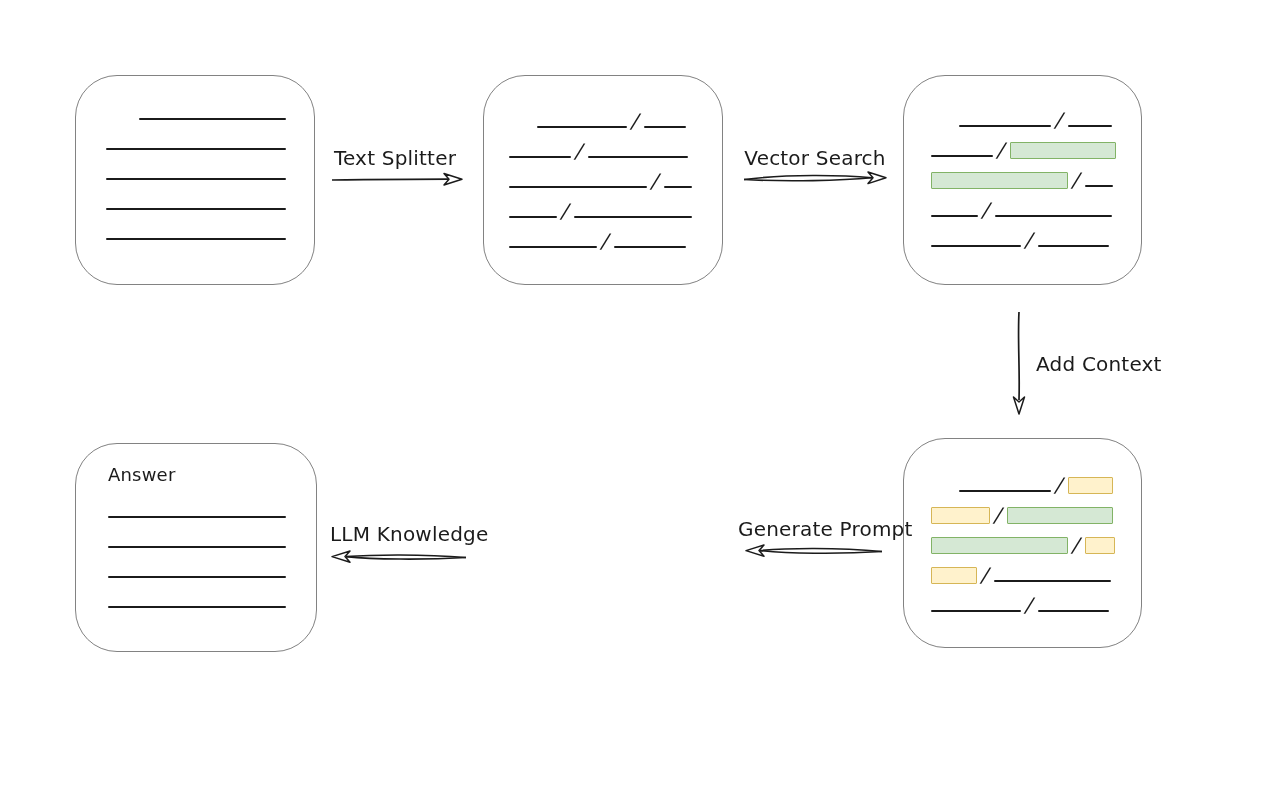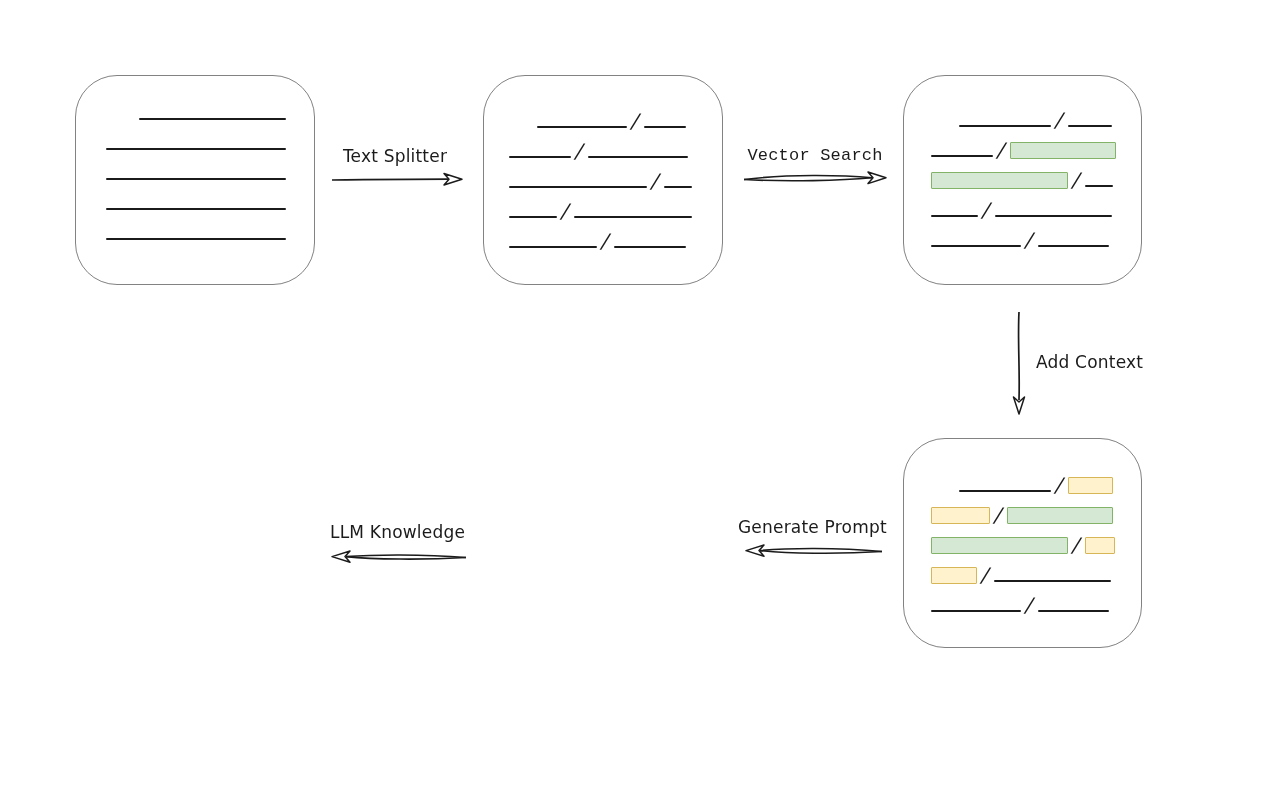--- a/index.html
+++ b/index.html
@@ -26,21 +26,21 @@
     font-size:20px;line-height:16px;margin:0 5px;font-style:italic;
     transform:skewX(-6deg);font-weight:500;
   }
   .seg-chip{display:inline-block;height:15px;border:1.7px solid;border-radius:1px;margin-bottom:-1px;}
   .seg-chip.green,.bar.green{background:var(--green-fill);border-color:var(--green-stroke);}
   .seg-chip.yellow,.bar.yellow{background:var(--yellow-fill);border-color:var(--yellow-stroke);}
   .seg-chip.red,.bar.red{background:var(--red-fill);border-color:var(--red-stroke);}
   .box-label{position:absolute;font-size:18px;letter-spacing:.2px;}
   .bars{position:absolute;}
   .bar{height:16px;border:1.7px solid;border-radius:1px;margin-bottom:11px;}
-  .arrow-label{position:absolute;font-size:17px;text-align:center;white-space:nowrap;letter-spacing:.2px;}
+  .arrow-label{position:absolute;font-size:20px;text-align:center;white-space:nowrap;letter-spacing:.2px;}
   .arrow{position:absolute;}
   .arrow svg{display:block;overflow:visible;}
   .caption{position:absolute;font-size:19px;text-align:center;white-space:nowrap;letter-spacing:.2px;}
 </style>
 </head>
 <body>
 
 <div id="stage">
 
   <div class="box" style="left:75px;top:75px;width:240px;height:210px;">
@@ -96,21 +96,21 @@
           <span class="seg-line" style="width: 118px;"></span>
         </div>
         <div class="row">
           <span class="seg-line" style="width: 88px;"></span>
           <span class="seg-slash">/</span>
           <span class="seg-line" style="width: 72px;"></span>
         </div>
       </div>
   </div>
 
-  <div class="arrow-label" style="left:744px;top:146px;width:142px;font-family:Liberation Mono, monospace;">Vector Search</div>
+  <div class="arrow-label" style="left:744px;top:146px;width:142px;">Vector Search</div>
   <div class="arrow" style="left:742px;top:169px;">
     <svg width="148" height="18" viewBox="0 0 148 18">
       <path d="M2,10.5 C45,5 100,6 130,8.8" fill="none" stroke="#1b1b1b" stroke-width="1.6"></path>
       <path d="M2,10.5 C45,13 100,11.5 130,8.8" fill="none" stroke="#1b1b1b" stroke-width="1.6"></path>
       <path d="M144,8.8 L126,3 L131,8.8 L126,14.6 Z" fill="#fff" stroke="#1b1b1b" stroke-width="1.5" stroke-linejoin="round"></path>
     </svg>
   </div>
 
   <div class="box" style="left:903px;top:75px;width:239px;height:210px;">
     <div class="rows" style="left:27px;top:22px;">
@@ -194,15 +194,32 @@
 
   <div class="arrow-label" style="left:330px;top:522px;width:124px;">LLM Knowledge</div>
   <div class="arrow" style="left:328px;top:548px;">
     <svg width="140" height="18" viewBox="0 0 140 18">
       <path d="M138,9.5 C95,6 45,6.5 18,8.6" fill="none" stroke="#1b1b1b" stroke-width="1.6"></path>
       <path d="M138,9.5 C95,12 45,11.5 18,8.6" fill="none" stroke="#1b1b1b" stroke-width="1.6"></path>
       <path d="M4,8.6 L22,3 L17,8.6 L22,14.2 Z" fill="#fff" stroke="#1b1b1b" stroke-width="1.5" stroke-linejoin="round"></path>
     </svg>
   </div>
 
+  <div class="box" style="left:75px;top:443px;width:242px;height:209px;">
+    <div class="box-label" style="left:32px;top:20px;">Answer</div>
+    <div class="rows" style="left:32px;top:45px;">
+        <div class="row">
+          <span class="seg-line" style="width: 178px;"></span>
+        </div>
+        <div class="row">
+          <span class="seg-line" style="width: 178px;"></span>
+        </div>
+        <div class="row">
+          <span class="seg-line" style="width: 178px;"></span>
+        </div>
+        <div class="row">
+          <span class="seg-line" style="width: 178px;"></span>
+        </div>
+      </div>
+  </div>
 
 
 </div>
 
 </body></html>

